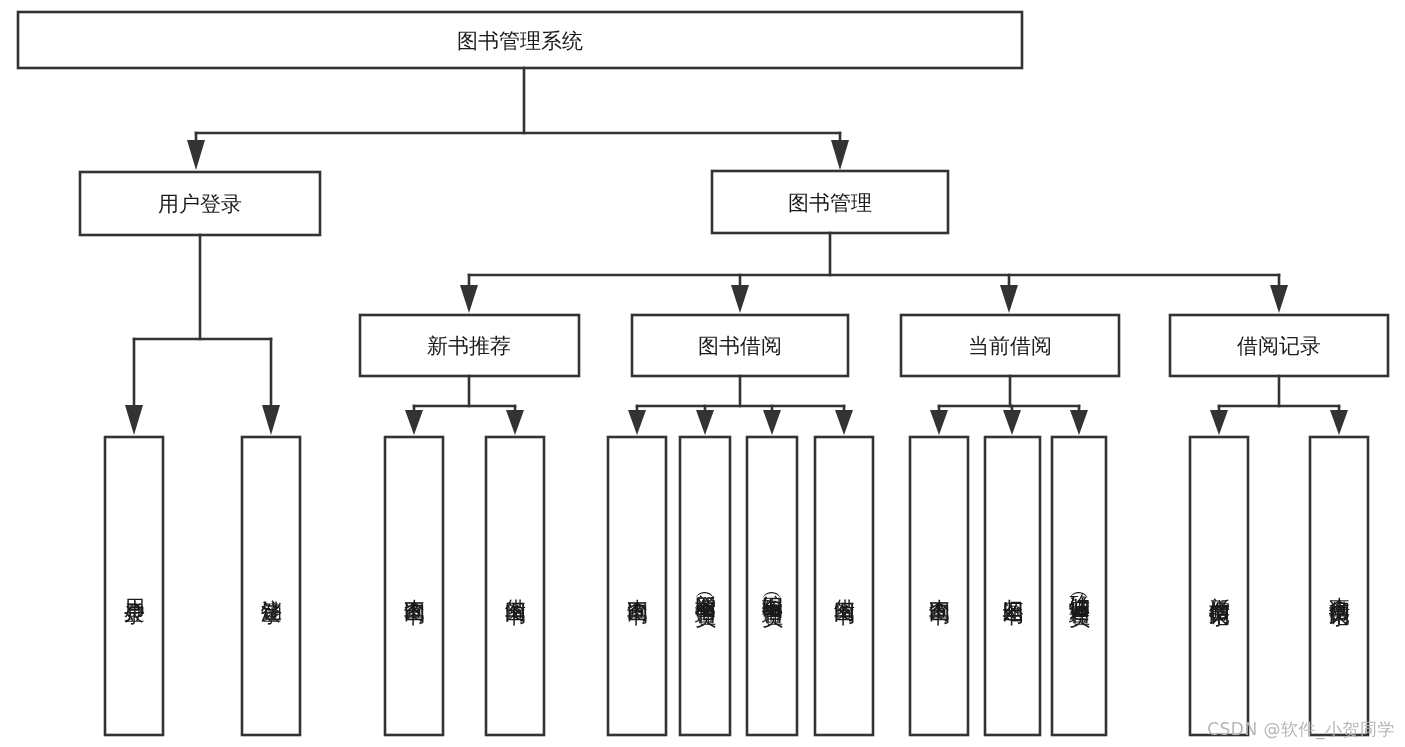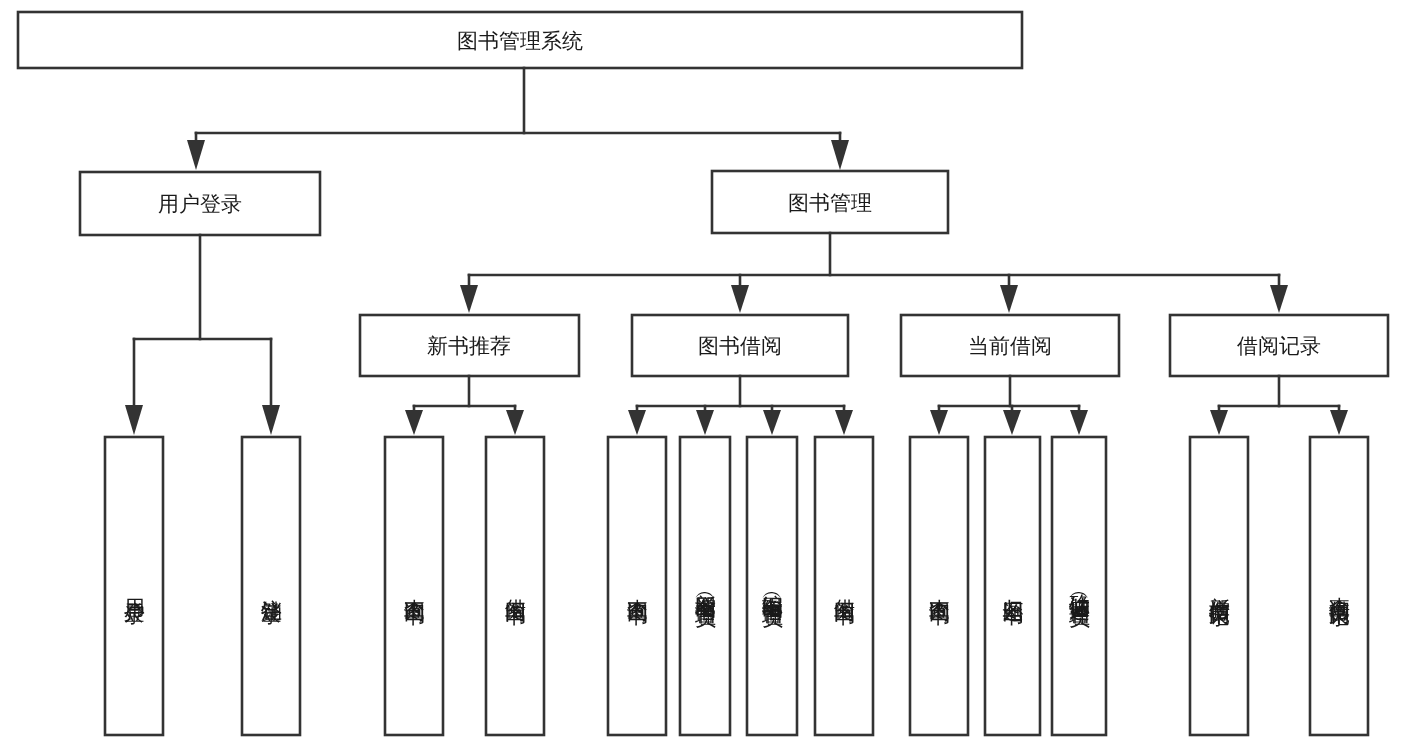--- a/index.html
+++ b/index.html
@@ -211,14 +211,15 @@
   <div class="leaf-label-v" style="left:608px;  top:437px; width:58px; height:298px;">查询图书</div>
   <div class="leaf-label-v" style="left:680px;  top:437px; width:50px; height:298px;">新增图书（管理员）</div>
   <div class="leaf-label-v" style="left:747px;  top:437px; width:50px; height:298px;">编辑图书（管理员）</div>
   <div class="leaf-label-v" style="left:815px;  top:437px; width:58px; height:298px;">借阅图书</div>
   <div class="leaf-label-v" style="left:910px;  top:437px; width:58px; height:298px;">查询图书</div>
   <div class="leaf-label-v" style="left:985px;  top:437px; width:55px; height:298px;">归还图书</div>
   <div class="leaf-label-v" style="left:1052px; top:437px; width:54px; height:298px;">确认归还（管理员）</div>
   <div class="leaf-label-v" style="left:1190px; top:437px; width:58px; height:298px;">新增借阅记录</div>
   <div class="leaf-label-v" style="left:1310px; top:437px; width:58px; height:298px;">查询借阅记录</div>
 
+  <div id="watermark">CSDN @软件_小贺同学</div>
 
 </div>
 
 </body></html>

